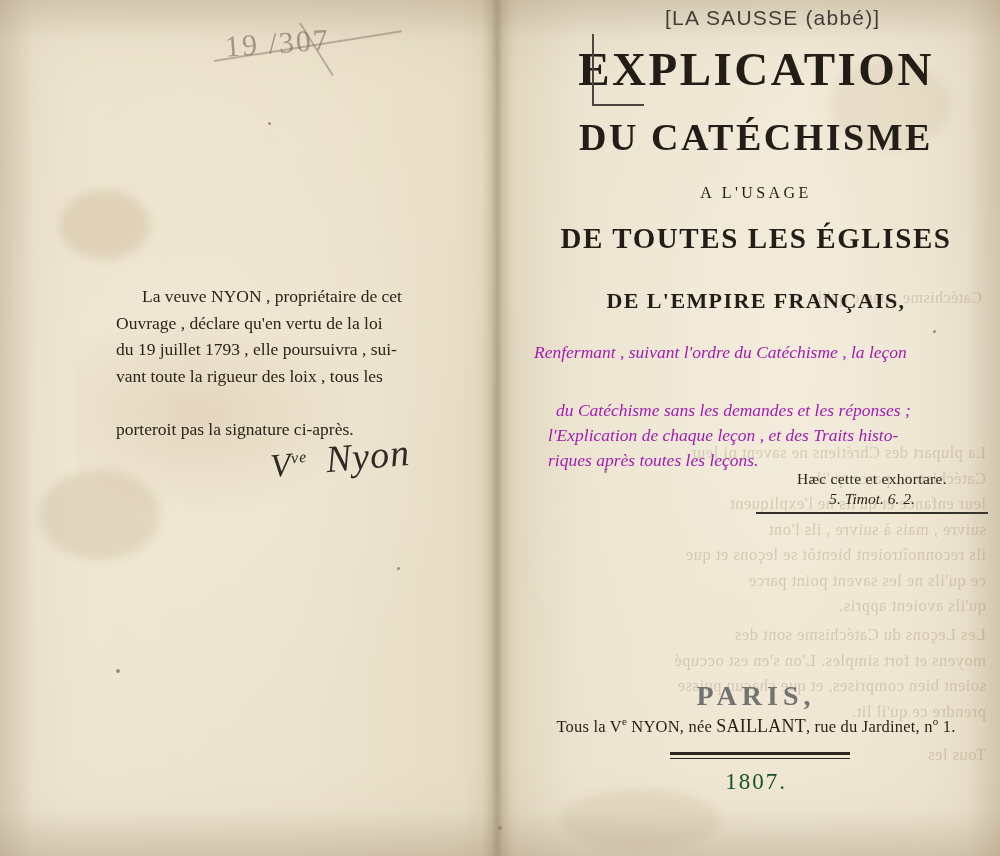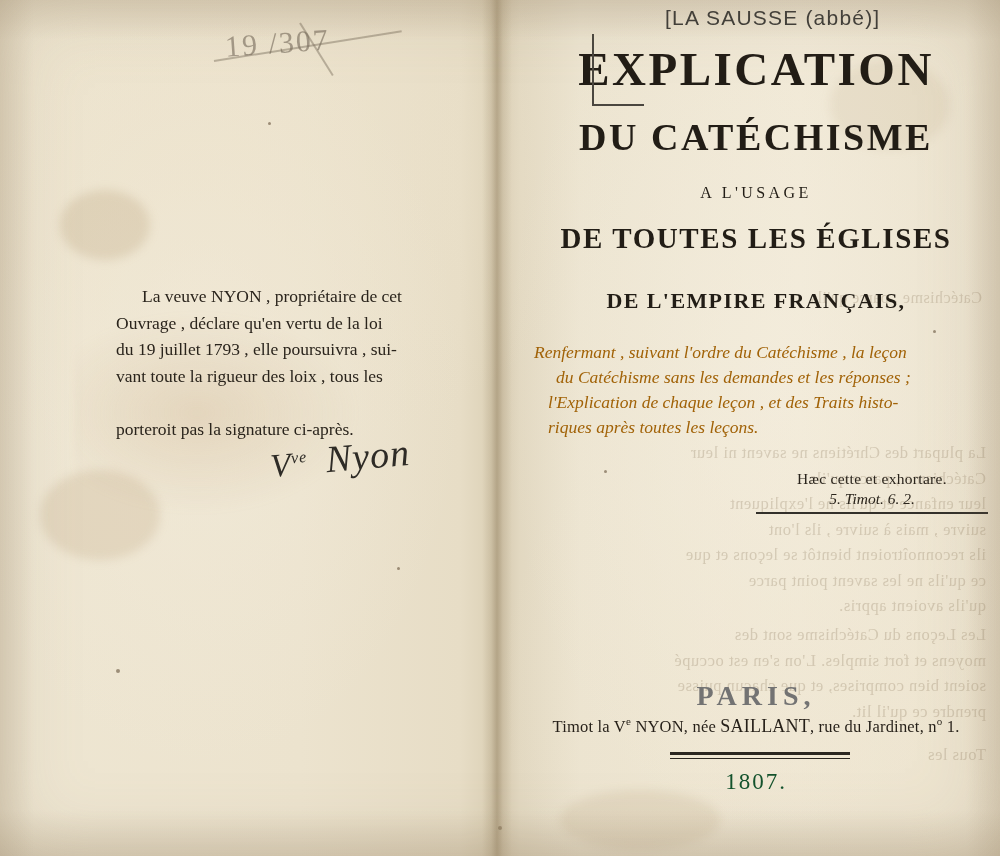--- a/index.html
+++ b/index.html
@@ -190,21 +190,21 @@
     font-weight: 700;
   }
   .blurb {
     position: absolute;
     left: 22px;
     top: 340px;
     width: 448px;
     font-style: italic;
     font-size: 17.5px;
     line-height: 25px;
-    color: #a16207;
+    color: #a21caf;
     text-align: justify;
     font-family: "Liberation Serif", serif;
   }
 
   .epigraph {
     position: absolute;
     right: 12px;
     top: 470px;
     width: 232px;
     text-align: center;
@@ -319,34 +319,34 @@
     </div>
 
     <div class="t-line title2">DU CATÉCHISME</div>
     <div class="t-line title1">EXPLICATION</div>
     <div class="t-line title3">A L'USAGE</div>
     <div class="t-line title4">DE TOUTES LES ÉGLISES</div>
     <div class="t-line title5">DE L'EMPIRE FRANÇAIS,</div>
 
     <div class="blurb">
       <div>Renfermant , suivant l'ordre du Catéchisme , la leçon</div>
-      <div style="padding-left:22px;">du Catéchisme sans les demandes et les réponses ;</div>
+      <div style="padding-left:22px;margin-top:33px;">du Catéchisme sans les demandes et les réponses ;</div>
       <div style="padding-left:14px;">l'Explication de chaque leçon , et des Traits histo-</div>
       <div style="padding-left:14px;">riques après toutes les leçons.</div>
     </div>
 
     <div class="epigraph">
       <div class="e1">Hæc cette et exhortare.</div>
       <div class="e2">5. Timot. 6. 2.</div>
     </div>
     <div class="epigraph-rule"></div>
 
     <div class="imprint-city">PARIS,</div>
     <div class="imprint-addr">
-      <span>Timot la V</span><span class="supr">e</span>
+      <span>Tous la V</span><span class="supr">e</span>
       <span>NYON</span><span>, née </span><span class="sc">SAILLANT</span><span>, rue du Jardinet, n</span><span class="supr">o</span><span> 1.</span>
     </div>
 
     <div class="rule-double">
       <div class="r1"></div>
       <div class="r2"></div>
     </div>
     <div class="imprint-year">1807.</div>
   </div>
 

